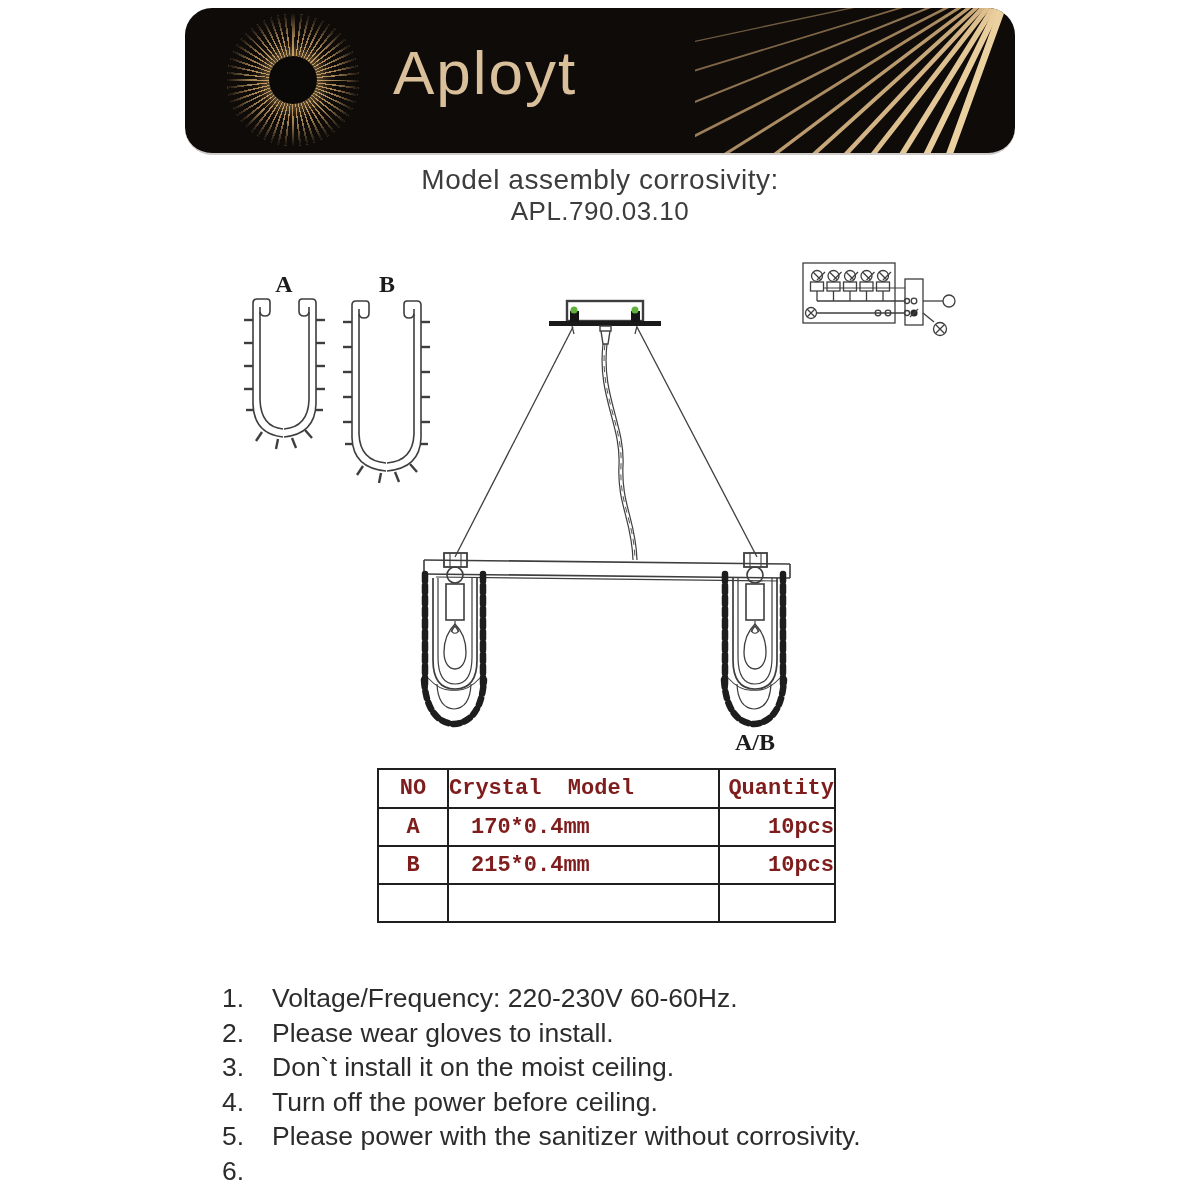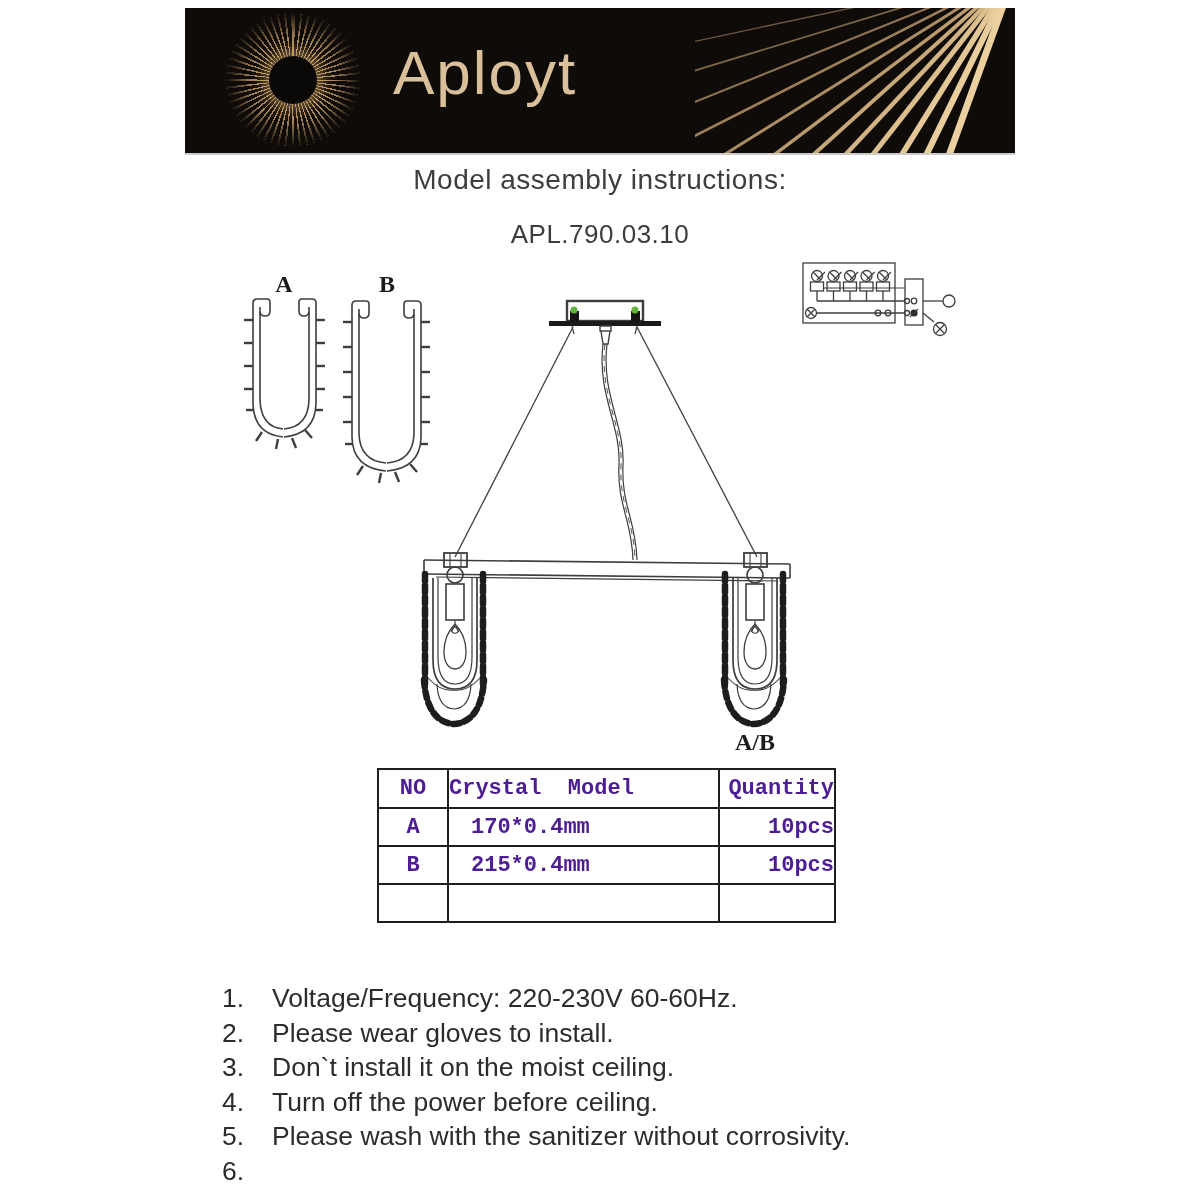--- a/index.html
+++ b/index.html
@@ -1,44 +1,44 @@
 <!DOCTYPE html>
 <html><head>
 <meta charset="utf-8">
 <style>
   html,body{margin:0;padding:0;background:#fff;}
   .page{position:relative;width:1200px;height:1200px;background:#fff;overflow:hidden;
         font-family:"Liberation Sans",sans-serif;color:#2e2e2e;}
 
   
   .banner{position:absolute;left:185px;top:8px;width:830px;height:145px;
-          background:#0e0b09;overflow:hidden;border-bottom:2px solid #cfcbc6;}
+          background:#0e0b09;overflow:hidden;border-bottom:2px solid #cfcbc6;border-radius:27px;}
   .starburst{position:absolute;left:42px;top:6px;width:132px;height:132px;border-radius:50%;
              background:repeating-conic-gradient(rgba(197,156,100,0.95) 0deg 2deg, rgba(14,11,9,0) 2deg 6.4deg);}
   .starburst::after{content:"";position:absolute;inset:0;border-radius:50%;
              background:radial-gradient(circle, rgba(14,11,9,0) 0 32%, rgba(14,11,9,0.15) 46%, #0e0b09 72%);}
   .starburst::before{content:"";position:absolute;left:50%;top:50%;width:48px;height:48px;margin:-24px 0 0 -24px;
              border-radius:50%;background:#0b0908;z-index:2;
              box-shadow:0 0 14px 6px rgba(214,173,112,0.55);}
   .brand{position:absolute;left:208px;top:34px;font-size:62px;line-height:62px;
          color:#d9c09a;letter-spacing:2px;font-weight:400;}
   .banner svg.rays{position:absolute;right:0;top:0;}
 
   
   .heading{position:absolute;left:0;top:163px;width:1200px;text-align:center;color:#3d3d3d;}
   .heading .t1{font-size:28px;line-height:33px;letter-spacing:0.5px;}
-  .heading .t2{font-size:26px;line-height:31px;letter-spacing:0.5px;margin-top:23px;}
+  .heading .t2{font-size:26px;line-height:31px;letter-spacing:0.5px;}
 
   
   svg.diagram{position:absolute;left:0;top:0;}
   .dlabel{font-family:"Liberation Serif",serif;font-weight:bold;font-size:24px;fill:#1c1c1c;}
 
   
   .parts-table{position:absolute;left:377px;top:768px;border-collapse:collapse;
-               font-family:"Liberation Mono",monospace;font-weight:bold;font-size:22px;color:#4c1d95;}
+               font-family:"Liberation Mono",monospace;font-weight:bold;font-size:22px;color:#7f1d1d;}
   .parts-table td,.parts-table th{border:2px solid #1f1f1f;padding:0;height:36px;white-space:pre;}
   .parts-table th{height:37px;}
   .col-no{width:68px;text-align:center;}
   .col-model{width:247px;text-align:left;padding-left:22px !important;}
   .col-model.hdr{text-align:left;padding-left:0 !important;}
   .col-qty{width:114px;text-align:right;}
 
   
   .instructions{position:absolute;left:222px;top:981px;width:840px;color:#2c2c2c;}
   .instr-row{display:flex;font-size:26.5px;line-height:34.5px;}
@@ -65,21 +65,21 @@
         <line x1="320" y1="-35" x2="13" y2="294" stroke="#d4b484" stroke-width="4.4"></line>
         <line x1="320" y1="-35" x2="43" y2="319" stroke="#ddbf8e" stroke-width="5"></line>
         <line x1="320" y1="-35" x2="82" y2="347" stroke="#e4c796" stroke-width="5.6"></line>
         <line x1="320" y1="-35" x2="123" y2="369" stroke="#e9cd9c" stroke-width="6.2"></line>
         <line x1="320" y1="-35" x2="168" y2="385" stroke="#ecd1a0" stroke-width="6.8"></line>
       </g>
     </svg>
   </div>
 
   <div class="heading">
-    <div class="t1">Model assembly instructions:</div>
+    <div class="t1">Model assembly corrosivity:</div>
     <div class="t2">APL.790.03.10</div>
   </div>
 
   <svg class="diagram" width="1200" height="1200" viewBox="0 0 1200 1200" fill="none" stroke="#3e3e3e" stroke-width="1.6">
 
     <g>
       <path d="M253,310 V404 Q254,434 283,437"></path>
       <path d="M316,310 V404 Q315,434 284,437"></path>
       <path d="M260,312 V400 Q261,427 283,429"></path>
       <path d="M309,312 V400 Q308,427 284,429"></path>
@@ -286,21 +286,21 @@
       <span class="txt">Don`t install it on the moist ceiling.</span>
     </div>
     <div class="instr-row">
       <span class="num">4.</span>
         <span class="gap"></span>
       <span class="txt">Turn off the power before ceiling.</span>
     </div>
     <div class="instr-row">
       <span class="num">5.</span>
         <span class="gap"></span>
-      <span class="txt">Please wash with the sanitizer without corrosivity.</span>
+      <span class="txt">Please power with the sanitizer without corrosivity.</span>
     </div>
     <div class="instr-row">
       <span class="num">6.</span>
         <span class="gap"></span>
     </div>
   </div>
 
 </div>
 
 </body></html>

